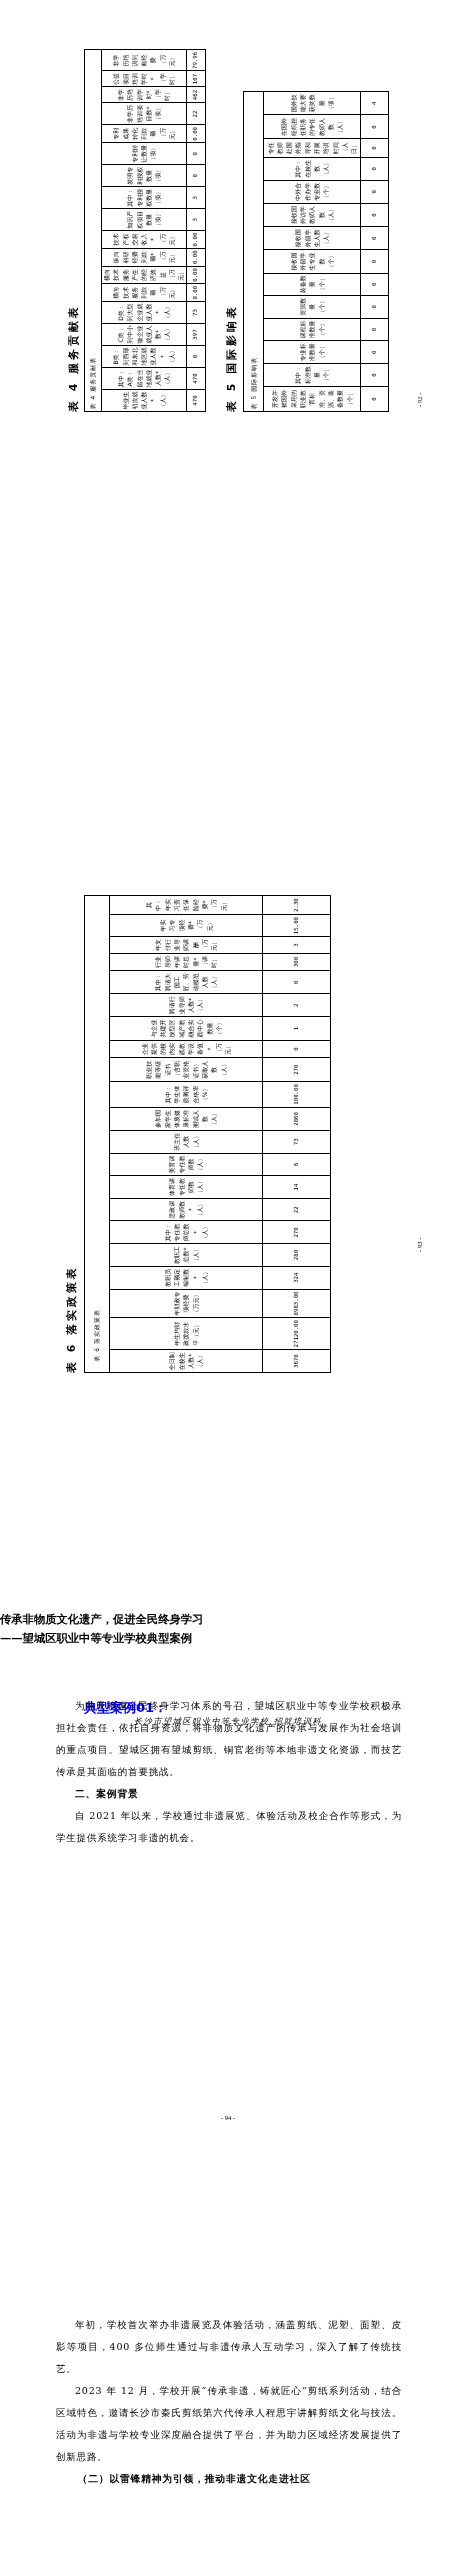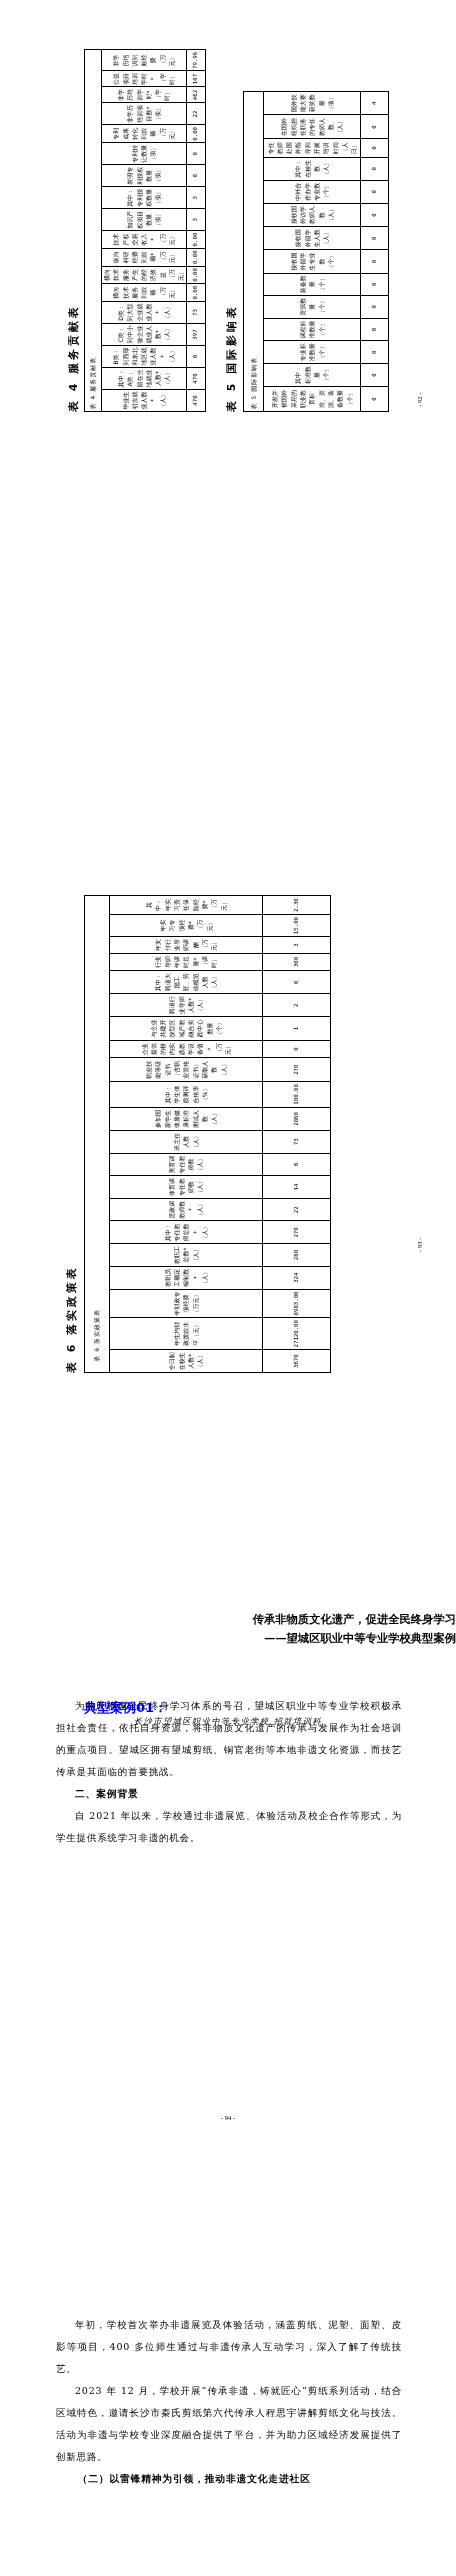--- a/index.html
+++ b/index.html
@@ -13,21 +13,21 @@
   table.dt { border-collapse:collapse; position:absolute; }
   table.dt td { border:0.5px solid #000; padding:0 1.5px; text-align:center; vertical-align:middle;
                 font-family:"DejaVu Sans","Liberation Sans",sans-serif; font-size:6px; line-height:9.3px; }
   table.dt tr.hdr td { height:54px; }
   table.dt tr.val td { height:18.5px; font-family:"DejaVu Sans Mono","Liberation Mono",monospace; font-size:5.7px; }
   .pgnum { font-family:"Liberation Serif","DejaVu Serif",serif; font-size:6.7px; white-space:nowrap; }
   .pgnum-rot { position:absolute; transform-origin:0 0; transform:rotate(-90deg); }
 
   
   .case-tag { position:absolute; left:61px; top:1699px; color:#0000ff; font-family:"DejaVu Sans","Liberation Sans",sans-serif; font-weight:bold; font-size:13px;margin-left:23px; }
-  .h-main { position:absolute; left:0; width:456px; text-align:right; font-family:"DejaVu Serif","Liberation Serif",serif; font-weight:bold; font-size:11.3px; }
+  .h-main { position:absolute; left:0; width:456px; text-align:left; font-family:"DejaVu Serif","Liberation Serif",serif; font-weight:bold; font-size:11.3px; }
   .subtitle { position:absolute; left:0; width:456px; text-align:center; font-family:"DejaVu Serif","Liberation Serif",serif; font-size:8.2px; letter-spacing:1.5px; }
   .body-text { position:absolute; left:56px; width:346px; font-family:"DejaVu Serif","Liberation Serif",serif; font-size:9.5px; line-height:22px; letter-spacing:0.8px; text-align:justify; }
   .body-text p { margin:0; text-indent:19px; }
   .body-text p.sec { font-family:"DejaVu Sans","Liberation Sans",sans-serif; font-weight:bold; font-size:9.8px; }
   .body-text p.sub { font-family:"DejaVu Sans","Liberation Sans",sans-serif; font-weight:bold; font-size:9.8px; text-indent:21.6px; }
   .pg-bottom { position:absolute; left:0; width:456px; text-align:center; }
 </style>
 </head>
 <body>
 

